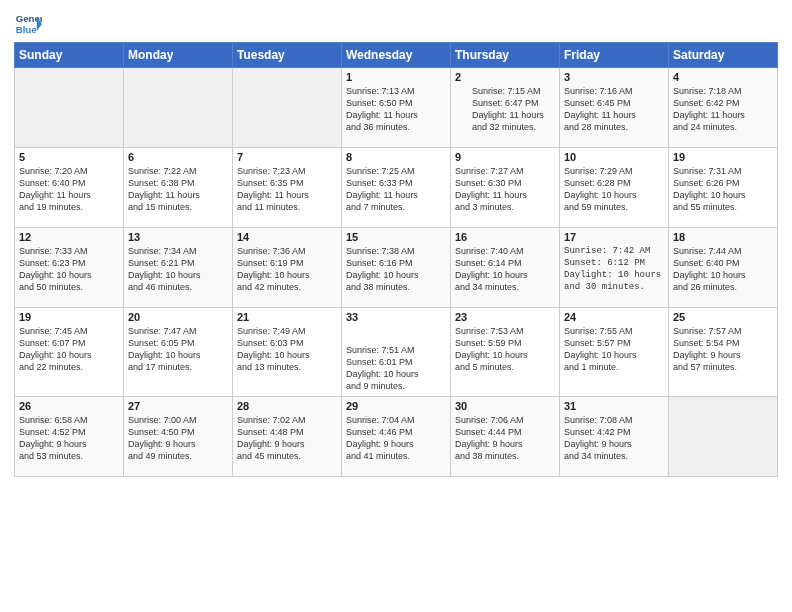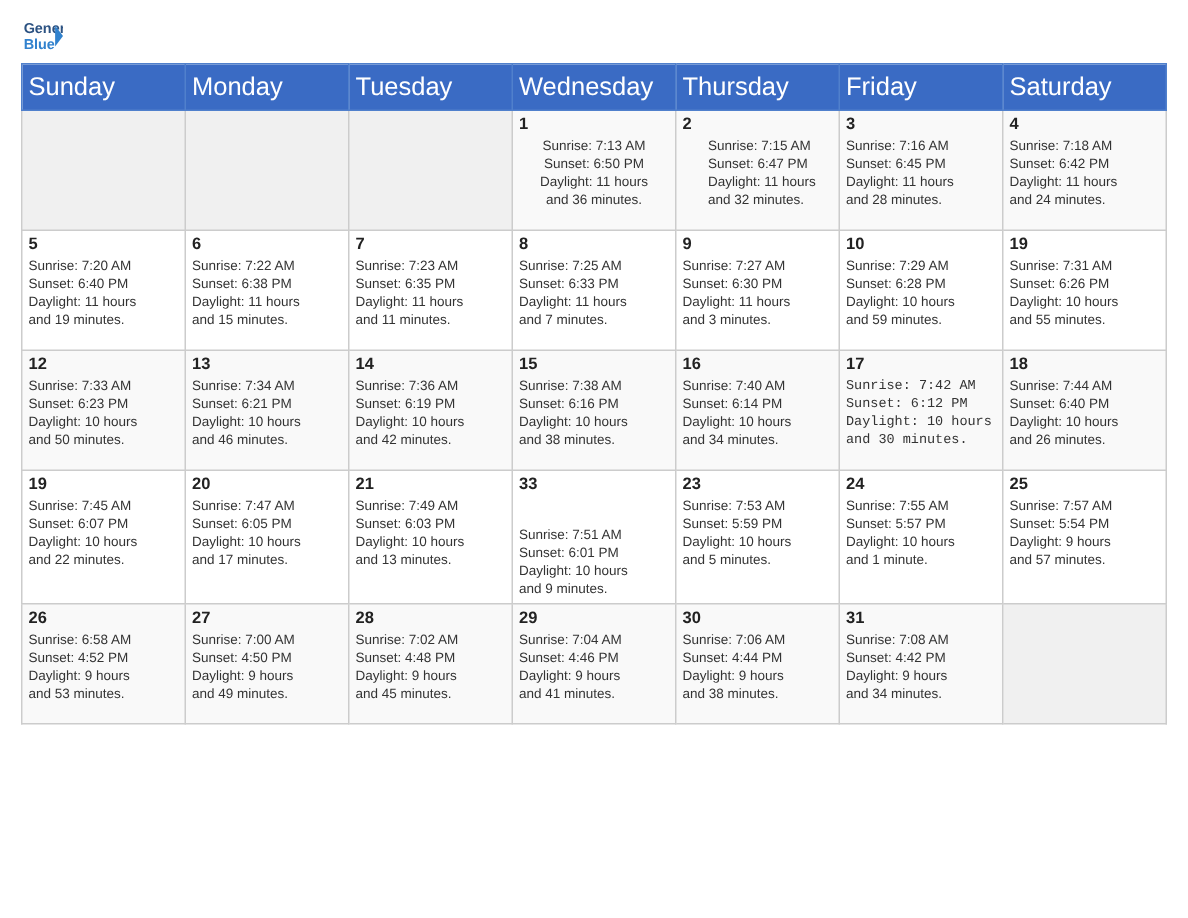--- a/index.html
+++ b/index.html
@@ -44,22 +44,22 @@
       color: #333;
     }
     .calendar-table {
       width: 100%;
       border-collapse: collapse;
       table-layout: fixed;
     }
     .calendar-table th {
       background-color: #3a6bc4;
       color: #fff;
-      font-size: 17px;
-      font-weight: normal;
+      font-size: 12px;
+      font-weight: bold;
       padding: 5px 4px;
       text-align: left;
       border: 1px solid #5080cc;
     }
     .calendar-table td {
       vertical-align: top;
       border: 1px solid #ccc;
       padding: 3px 4px;
       height: 80px;
       font-size: 9.5px;
@@ -117,21 +117,21 @@
           <th>Saturday</th>
         </tr>
     </thead>
     <tbody id="calendar-body">
     <tr>
           <td class="empty-cell"></td>
           <td class="empty-cell"></td>
           <td class="empty-cell"></td>
           <td>
             <span class="day-num">1</span>
-            <div class="day-info" style="white-space: pre-line; text-align: center;">Sunrise: 7:13 AM
+            <div class="day-info" style="white-space: pre-line;">Sunrise: 7:13 AM
 Sunset: 6:50 PM
 Daylight: 11 hours
 and 36 minutes.</div>
           </td>
           <td>
             <span class="day-num">2</span>
             <div class="day-info" style="white-space: pre-line; margin-left: 17px;">Sunrise: 7:15 AM
 Sunset: 6:47 PM
 Daylight: 11 hours
 and 32 minutes.</div>

